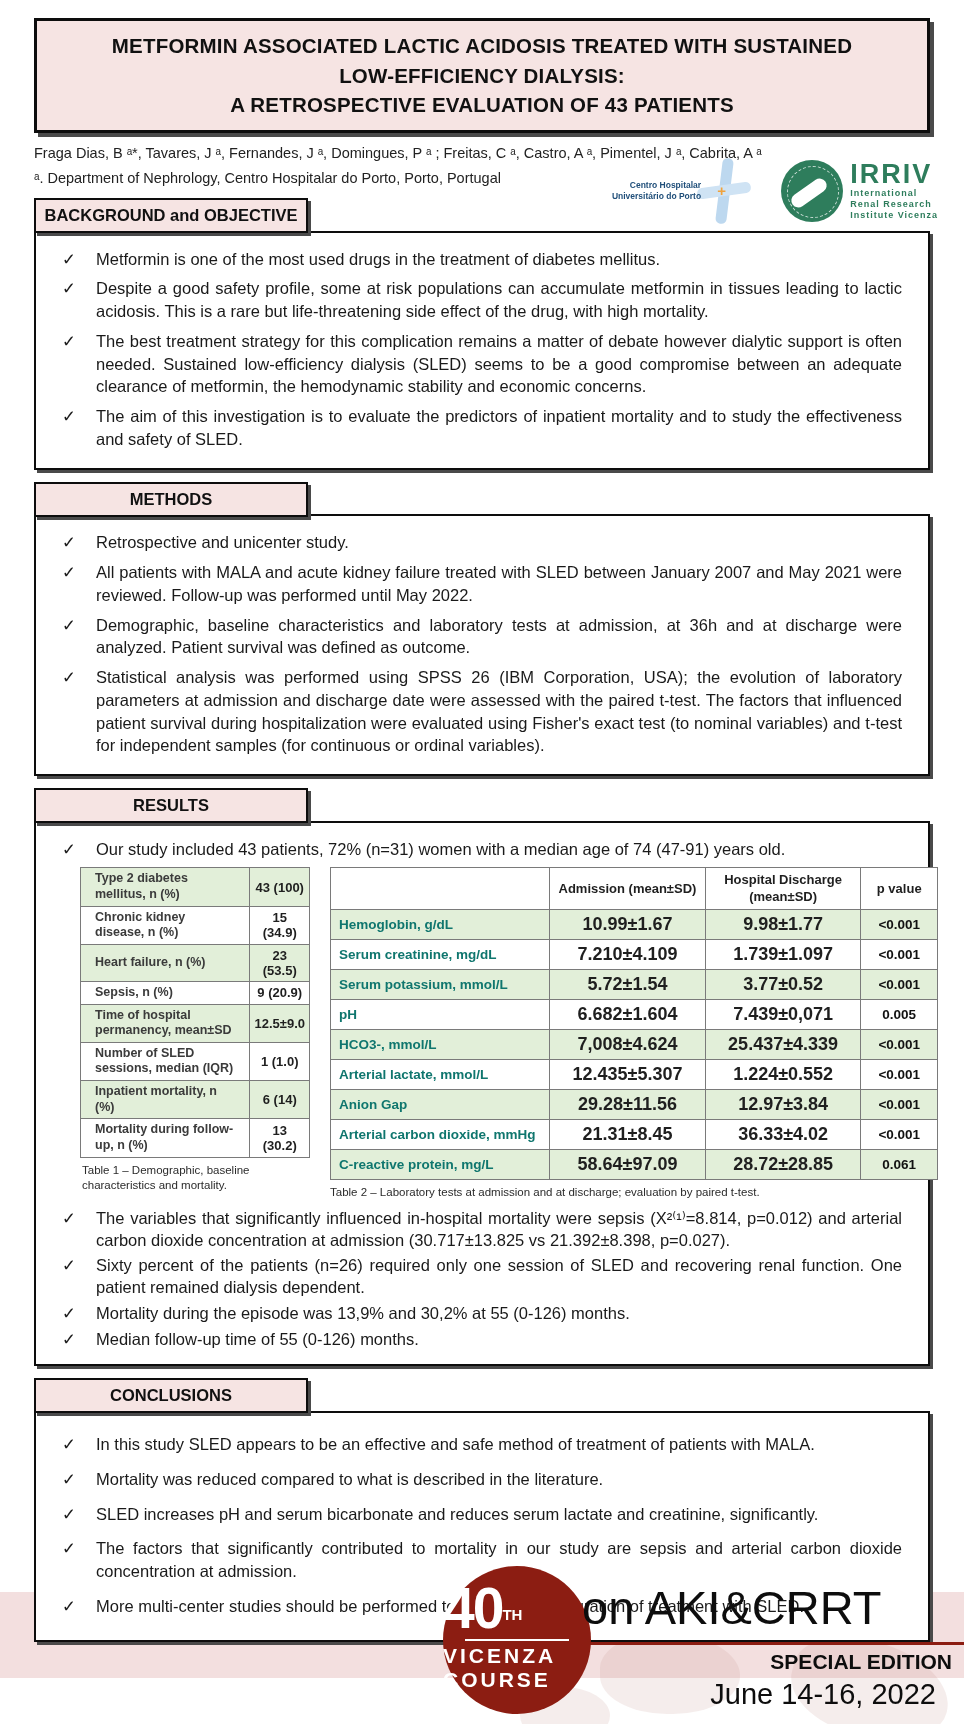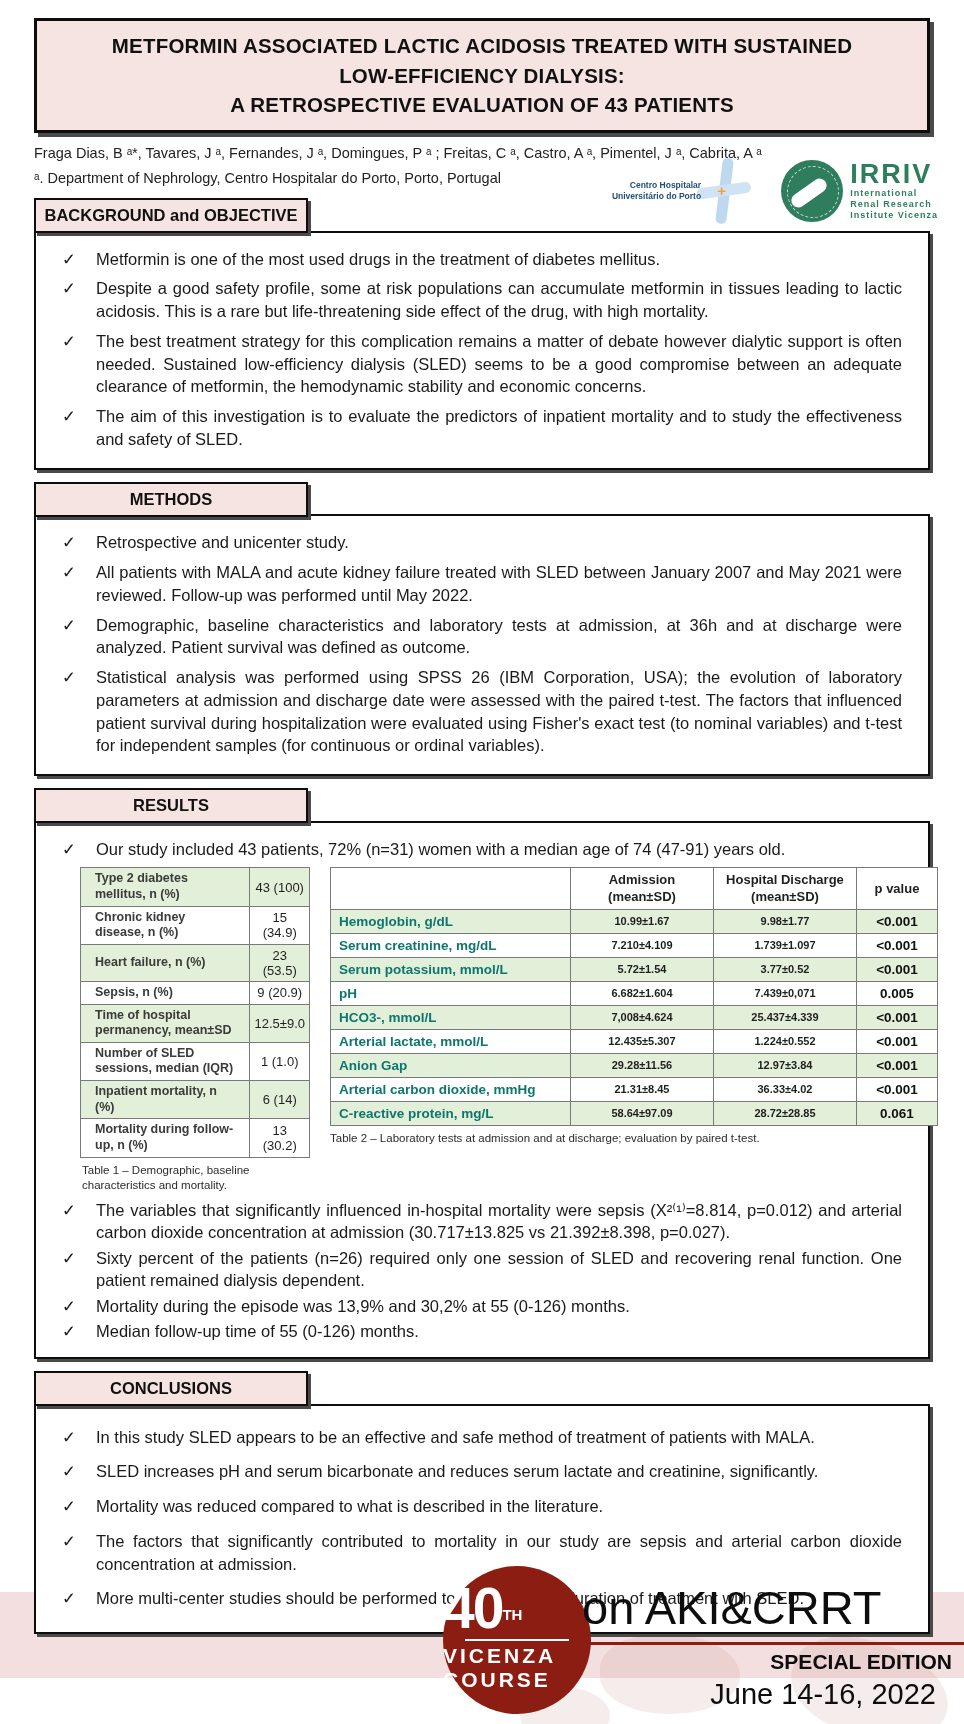--- a/index.html
+++ b/index.html
@@ -53,25 +53,25 @@
   .bullet .text{flex:1;text-align:justify;}
 
   
   .tables{display:flex;align-items:flex-start;gap:20px;margin:6px 0 8px 28px;}
   table{border-collapse:collapse;}
   td,th{border:1px solid #7a7a7a;}
   tr.g td{background:#e2efd9;}
   tr.w td{background:#ffffff;}
   .t1{width:230px;border:1.5px solid #595959;}
   .t1 .lbl{width:152px;font-size:12.5px;font-weight:bold;color:#3b3b3b;text-align:left;padding:3px 14px;line-height:1.25;}
-  .t1 .val{font-size:13px;font-weight:normal;color:#1f1f1f;text-align:center;padding:3px 4px;}
+  .t1 .val{font-size:13px;font-weight:bold;color:#1f1f1f;text-align:center;padding:3px 4px;}
   .t2{width:608px;border:1.5px solid #595959;}
   .t2 th{background:#ffffff;font-size:13px;font-weight:bold;text-align:center;padding:4px 6px;line-height:1.25;color:#1f1f1f;}
   .t2 .lbl{width:288px;font-size:13.5px;font-weight:bold;color:#0f766e;text-align:left;padding:4px 8px;margin-left:24px;}
-  .t2 .num{width:118px;font-size:11px;font-weight:bold;color:#1f1f1f;text-align:center;padding:4px 20px;}
+  .t2 .num{width:118px;font-size:18px;font-weight:bold;color:#1f1f1f;text-align:center;padding:4px 20px;}
   .t2 .pv{width:86px;font-size:13.5px;font-weight:bold;color:#111;text-align:center;padding:4px 4px;}
   .t2 .pv.normal{font-weight:600;}
   .cap{font-size:11.5px;color:#2b2b2b;margin-top:5px;line-height:1.3;}
   .cap1{width:215px;margin-left:2px;}
   .res-bullets .bullet{margin:4px 0;line-height:1.32;}
 
   .concl .bullet{margin:12px 0;}
 
   
   .footer{position:absolute;left:0;bottom:0;width:964px;height:170px;}
@@ -295,25 +295,25 @@
 
     <div class="section concl">
       <div class="tab">CONCLUSIONS</div>
       <div class="content">
         <div class="bullet">
             <span class="check"></span>
             <span class="text">In this study SLED appears to be an effective and safe method of treatment of patients with MALA.</span>
           </div>
         <div class="bullet">
             <span class="check"></span>
+            <span class="text">Mortality was reduced compared to what is described in the literature.</span>
+          </div>
+        <div class="bullet">
+            <span class="check"></span>
             <span class="text">SLED increases pH and serum bicarbonate and reduces serum lactate and creatinine, significantly.</span>
-          </div>
-        <div class="bullet">
-            <span class="check"></span>
-            <span class="text">Mortality was reduced compared to what is described in the literature.</span>
           </div>
         <div class="bullet">
             <span class="check"></span>
             <span class="text">The factors that significantly contributed to mortality in our study are sepsis and arterial carbon dioxide concentration at admission.</span>
           </div>
         <div class="bullet">
             <span class="check"></span>
             <span class="text">More multi-center studies should be performed to determine the duration of treatment with SLED.</span>
           </div>
       </div>

